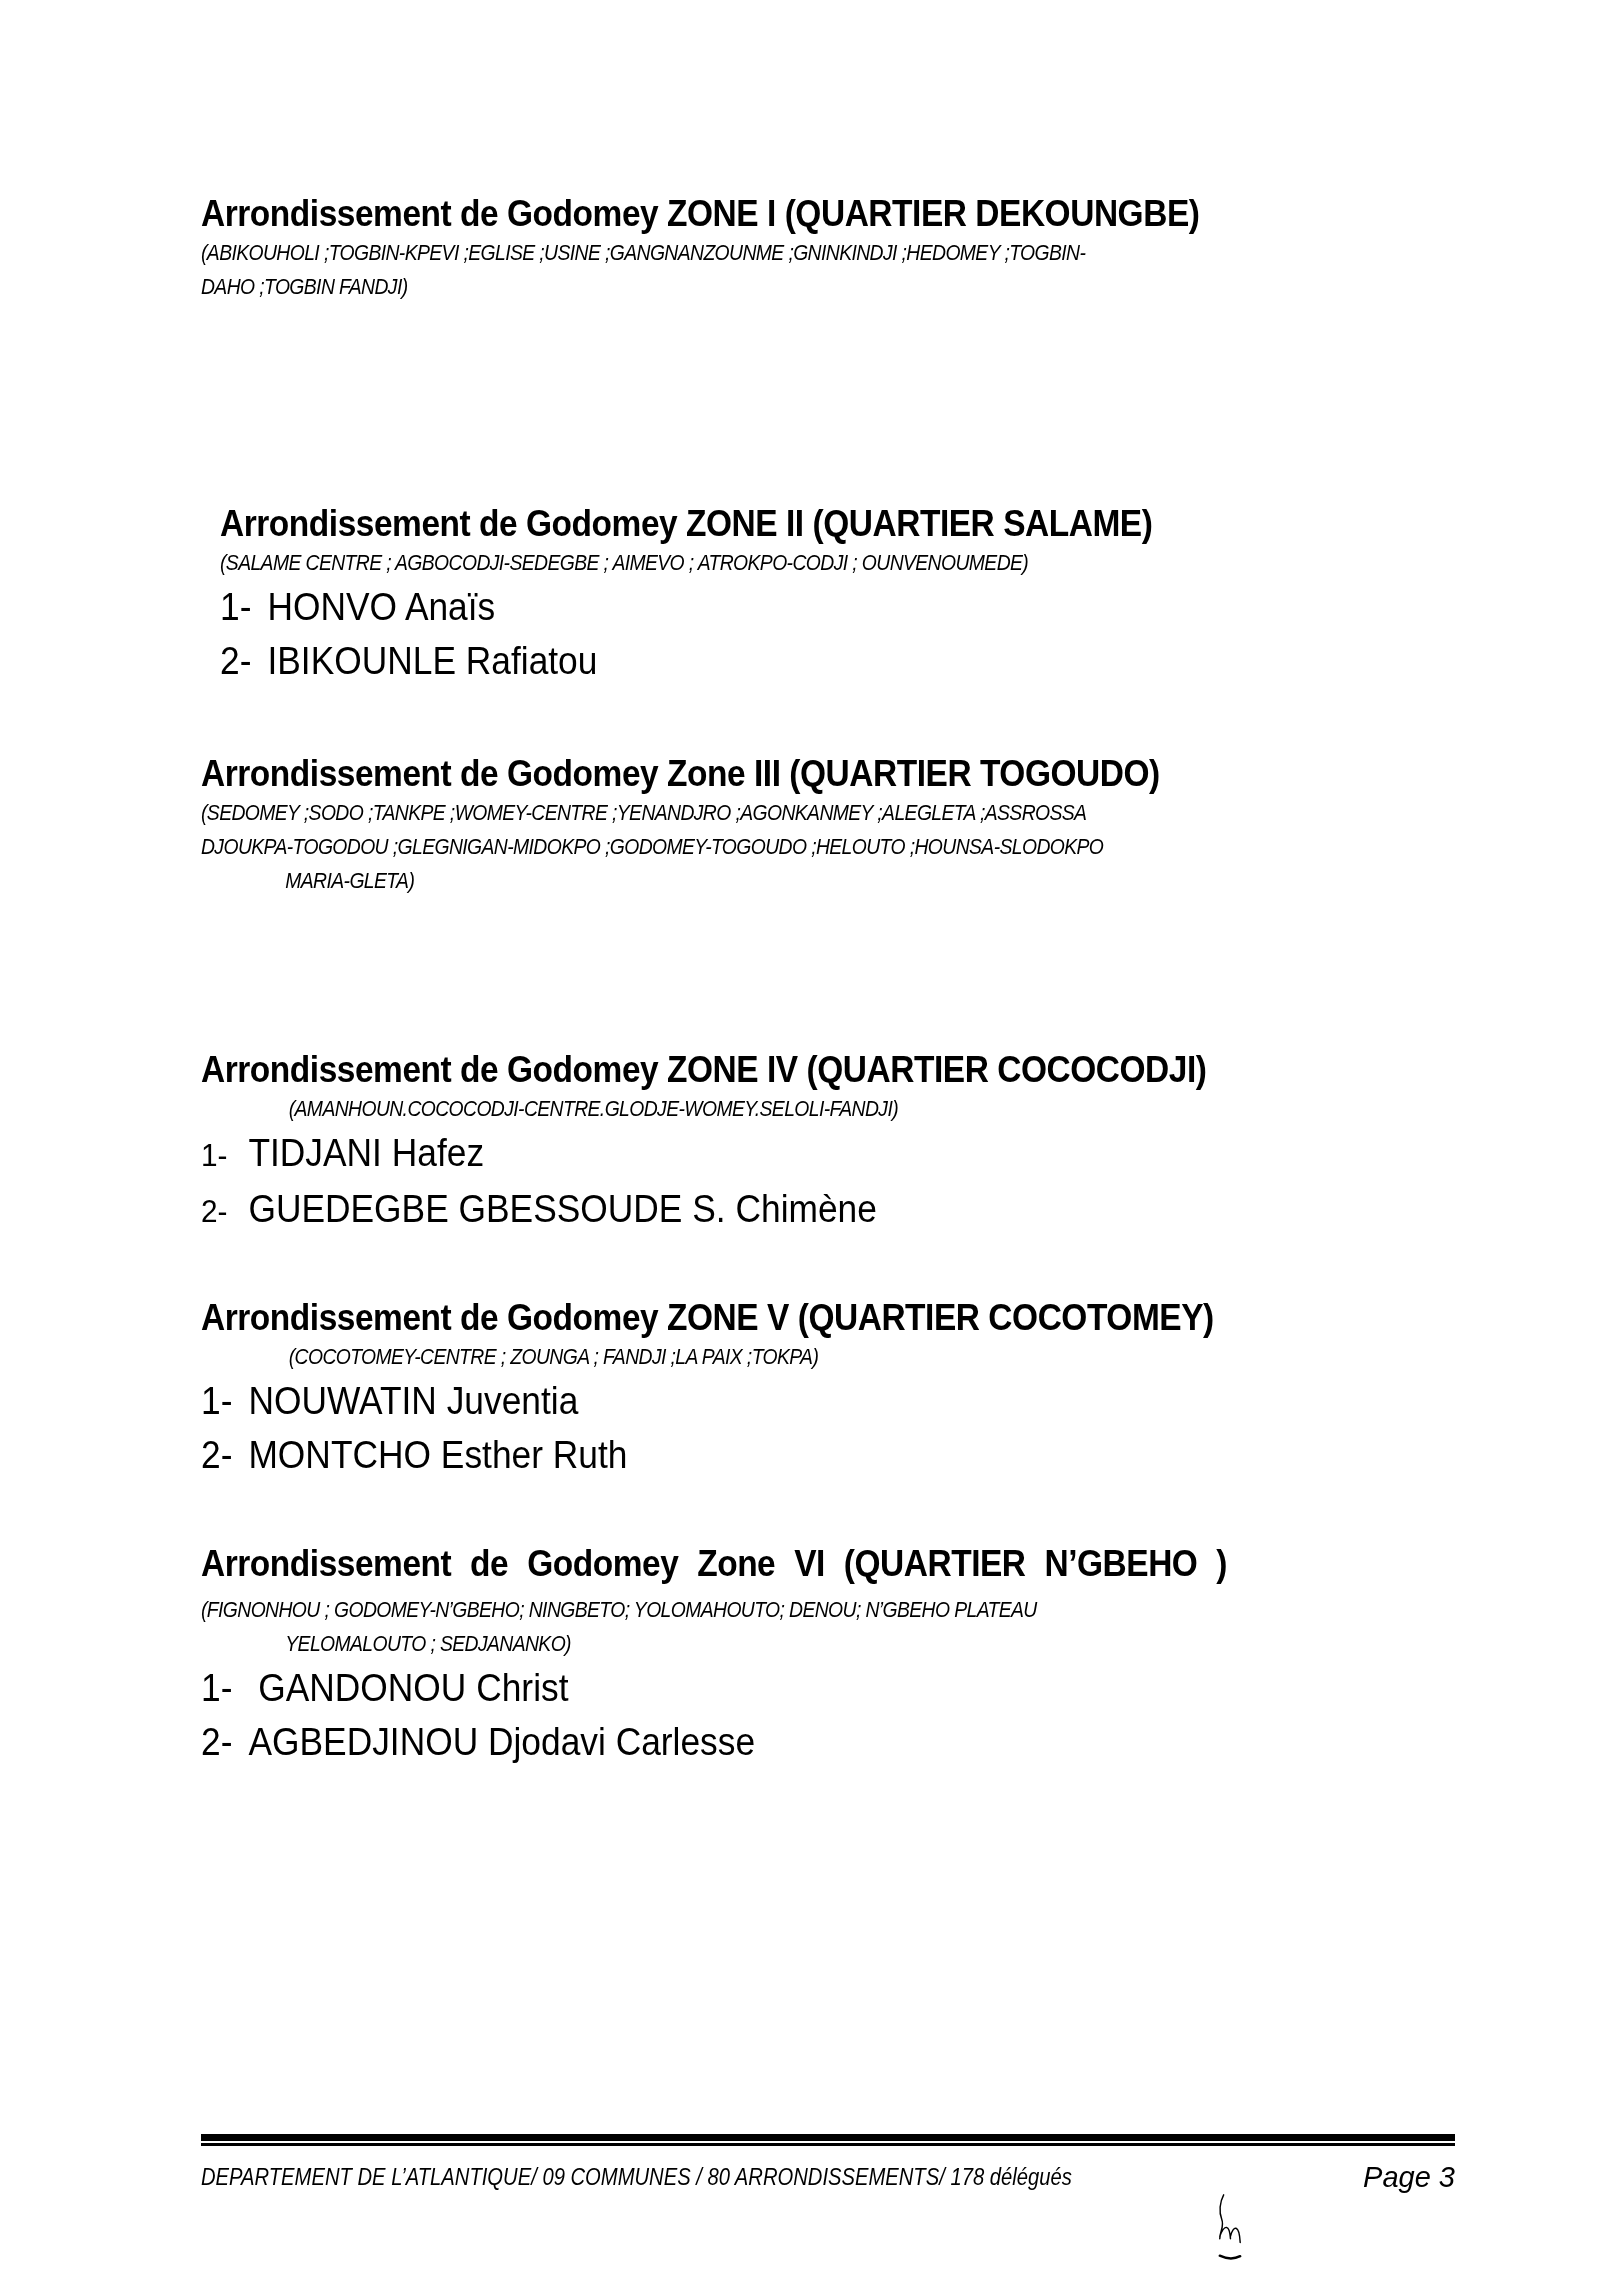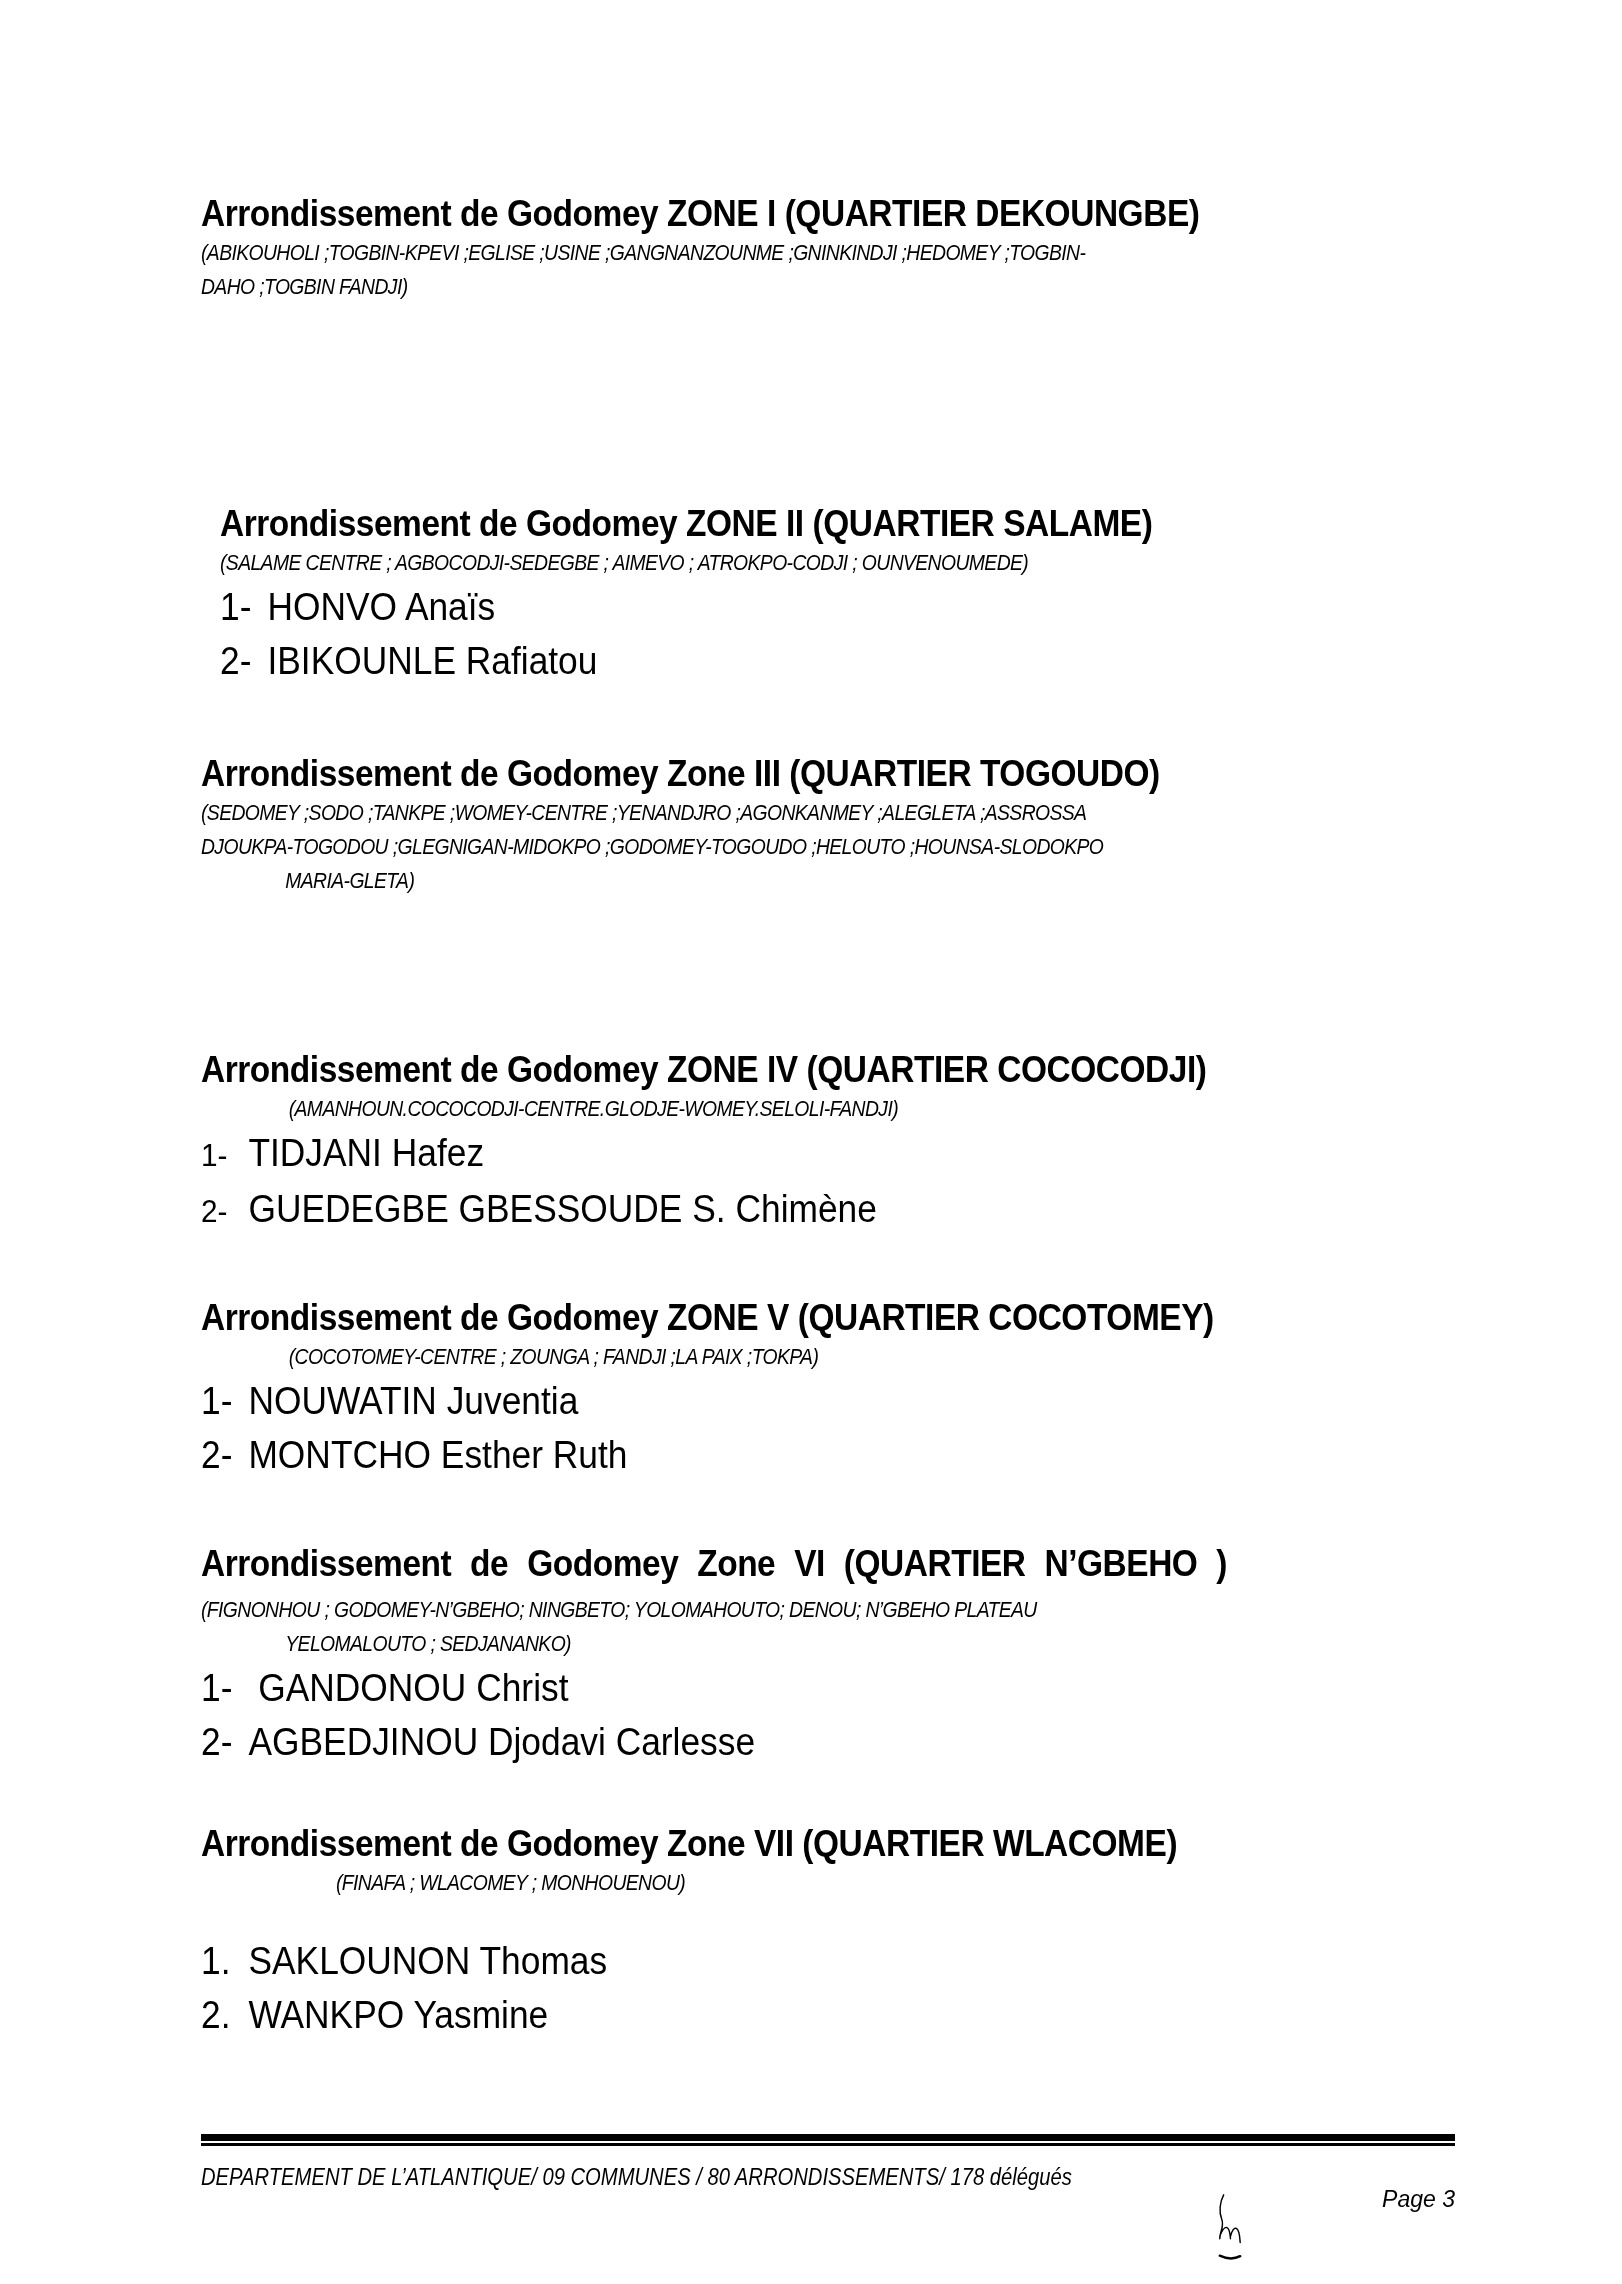--- a/index.html
+++ b/index.html
@@ -101,24 +101,23 @@
       font-size: 23.5px;
       line-height: 34px;
       white-space: nowrap;
       transform: scaleX(0.86);
       transform-origin: left center;
     }
     .page-number {
       position: absolute;
       right: 0;
       top: 0;
-      font-size: 23px;
+      font-size: 29px;
       line-height: 34px;
       white-space: nowrap;
-      margin-top: 22px;
     }
     .signature {
       position: absolute;
       left: 1205px;
       top: 2190px;
       width: 49px;
       height: 73px;
     }
   </style>
 </head>
@@ -181,30 +180,20 @@
     <div class="quarters" style="margin-top:6.9px;">
       <div>(FIGNONHOU ; GODOMEY-N’GBEHO; NINGBETO; YOLOMAHOUTO; DENOU;  N’GBEHO PLATEAU</div>
       <div class="cont-indent">YELOMALOUTO ; SEDJANANKO)</div>
     </div>
     <ul class="delegates">
       <li class="delegate"><span class="num">1-</span><span> GANDONOU Christ</span></li>
       <li class="delegate"><span class="num">2-</span><span>AGBEDJINOU Djodavi Carlesse</span></li>
     </ul>
   </section>
 
-  <section class="section" style="top:1822px;">
-    <div class="heading">Arrondissement de Godomey  Zone VII (QUARTIER WLACOME)</div>
-    <div class="quarters indent-2">
-      <div>(FINAFA ; WLACOMEY ; MONHOUENOU)</div>
-    </div>
-    <ul class="delegates" style="margin-top:34px;">
-      <li class="delegate"><span class="num">1.</span><span>SAKLOUNON Thomas</span></li>
-      <li class="delegate"><span class="num">2.</span><span>WANKPO Yasmine</span></li>
-    </ul>
-  </section>
 
 </div>
 
 <footer class="footer">
   <div class="rule-thick"></div>
   <div class="rule-thin"></div>
   <div class="footer-row">
     <span class="footer-text">DEPARTEMENT DE L’ATLANTIQUE/  09 COMMUNES /  80 ARRONDISSEMENTS/ 178  délégués</span>
     <span class="page-number">Page 3</span>
   </div>

